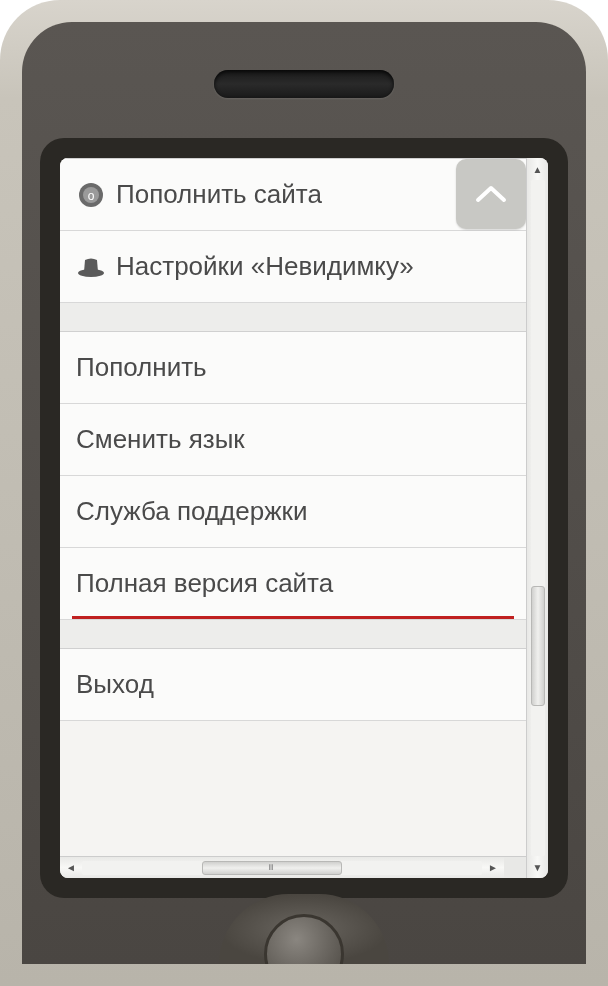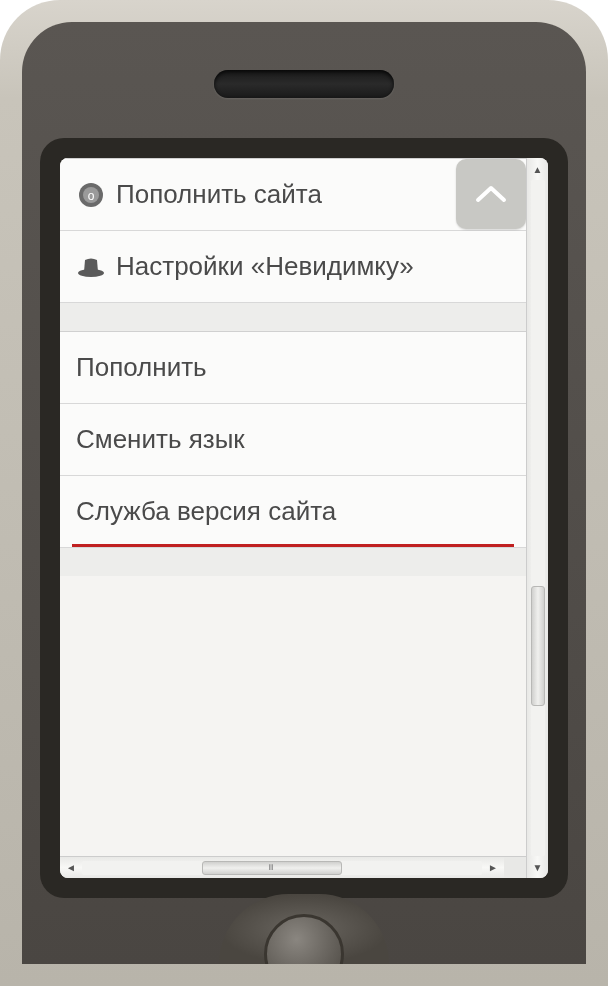--- a/index.html
+++ b/index.html
@@ -259,27 +259,33 @@
           <div class="spacer"></div>
 
           <div class="menu-item group-start">
             <span class="item-text">Пополнить</span>
           </div>
 
           <div class="menu-item">
             <span class="item-text">Сменить язык</span>
           </div>
 
+          <div class="menu-item">
+            <span class="item-text">Служба поддержки</span>
+          </div>
 
           <div class="menu-item underlined">
-            <span class="item-text">Служба версия сайта</span>
+            <span class="item-text">Полная версия сайта</span>
           </div>
 
           <div class="spacer"></div>
 
+          <div class="menu-item group-start">
+            <span class="item-text">Выход</span>
+          </div>
 
           <div style="flex:1"></div>
 
           <div class="hscroll">
             <div class="arrow">◄</div>
             <div class="track">
               <div class="thumb">Ⅲ</div>
             </div>
             <div class="arrow">►</div>
             <div class="corner"></div>

